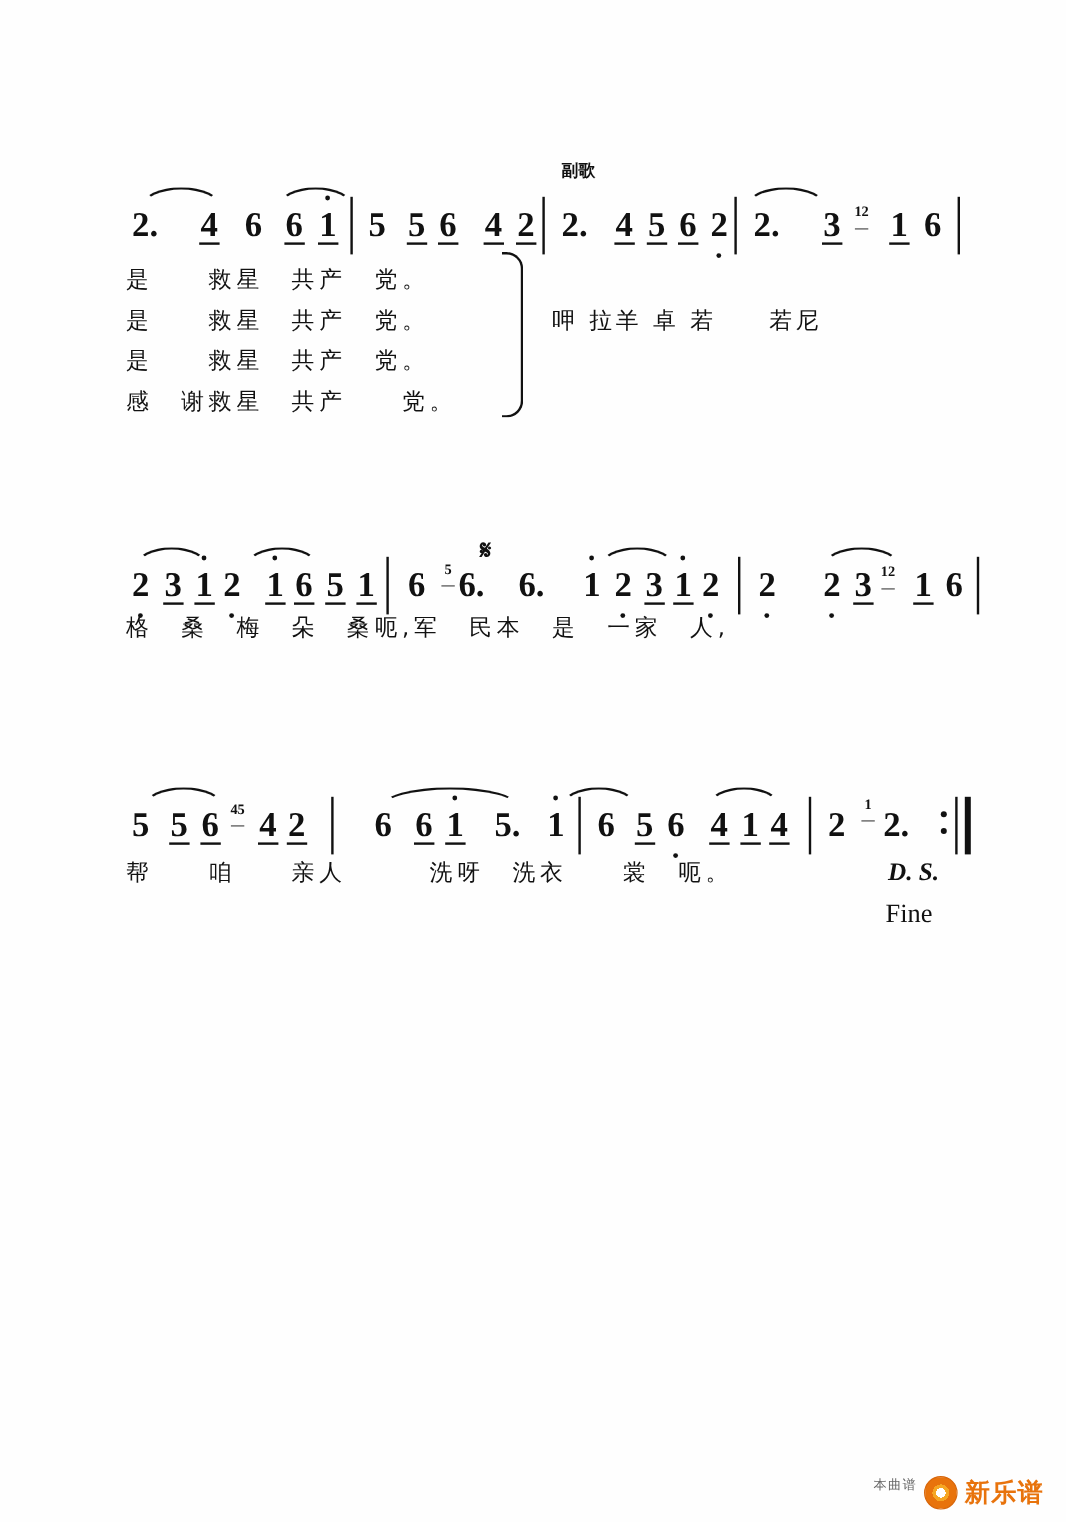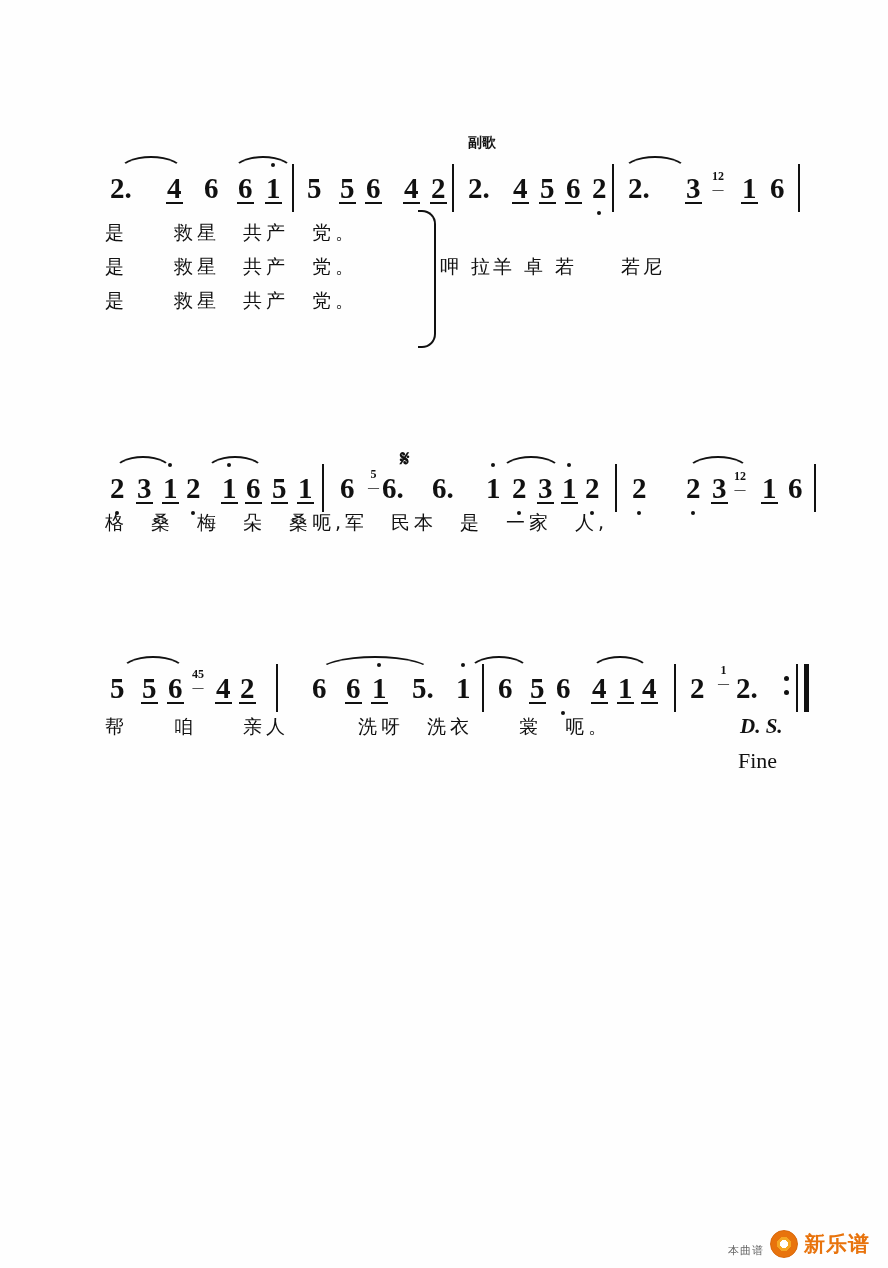--- a/index.html
+++ b/index.html
@@ -149,21 +149,21 @@
     border-left: none;
     border-radius: 0 14px 14px 0;
   }
 
   
   .watermark {
     position: absolute;
     right: 18px;
     bottom: 10px;
     display: flex;
-    align-items: flex-end;
+    align-items: flex-start;
     gap: 6px;
   }
   .wm-text-small {
     font-family: "DejaVu Sans", sans-serif;
     font-size: 11px;
     color: #666;
     letter-spacing: 1px;
   }
   .wm-disc {
     width: 26px;
@@ -240,24 +240,27 @@
       <span class="cell" style="left:770px; top:22px;">6</span>
 
       <div class="bar" style="left:798px; top:14px; height:48px;"></div>
     </div>
 
     <div class="lyrics-row" style="margin-top:10px;">
       <span class="cell" style="left:105px; letter-spacing:4px;">是　　救星　共产　党。</span>
     </div>
     <div class="lyrics-row">
       <span class="cell" style="left:105px; letter-spacing:4px;">是　　救星　共产　党。</span>
-      <span class="cell" style="left:440px; letter-spacing:3px;">呷 拉羊 卓 若　　若尼</span>
+      <span class="cell" style="left:460px; letter-spacing:3px;">呷 拉羊 卓 若　　若尼</span>
     </div>
     <div class="lyrics-row">
       <span class="cell" style="left:105px; letter-spacing:4px;">是　　救星　共产　党。</span>
+    </div>
+    <div class="lyrics-row">
+      <span class="cell" style="left:105px; letter-spacing:4px;">感　谢救星　共产　　党。</span>
     </div>
 
     <div class="verse-bracket" style="left:418px; top:90px; width:16px; height:134px;"></div>
   </div>
 
   <div class="system" style="top:430px;">
 
     <div class="notes-row" style="margin-top:20px;">
 
       <div class="slur" style="left:113px; top:6px; width:56px;"></div>

